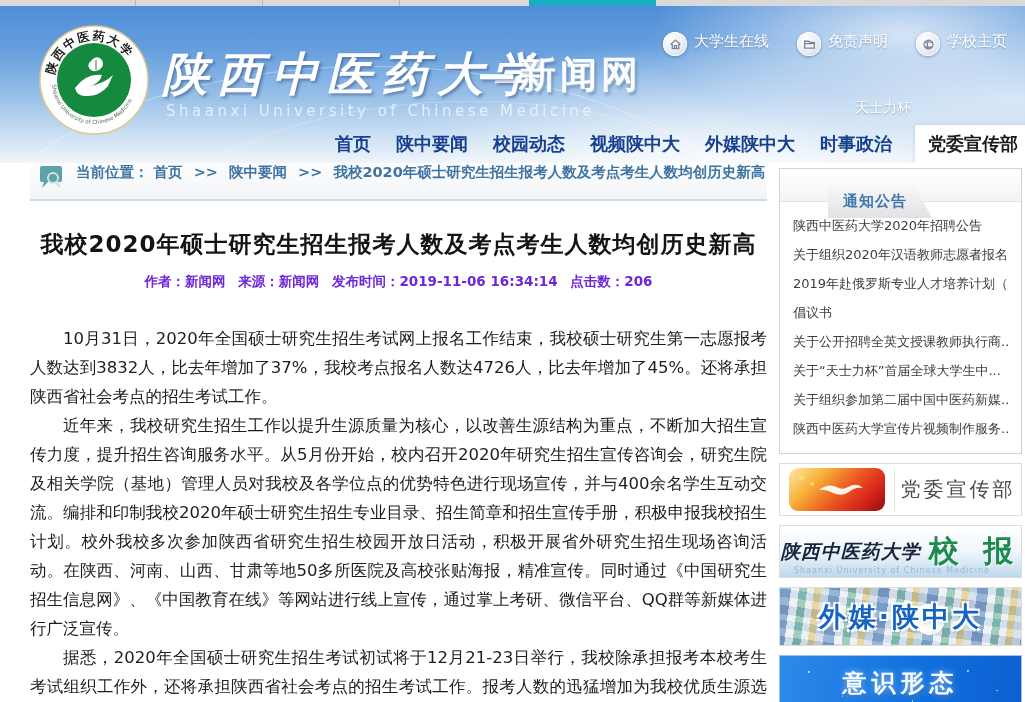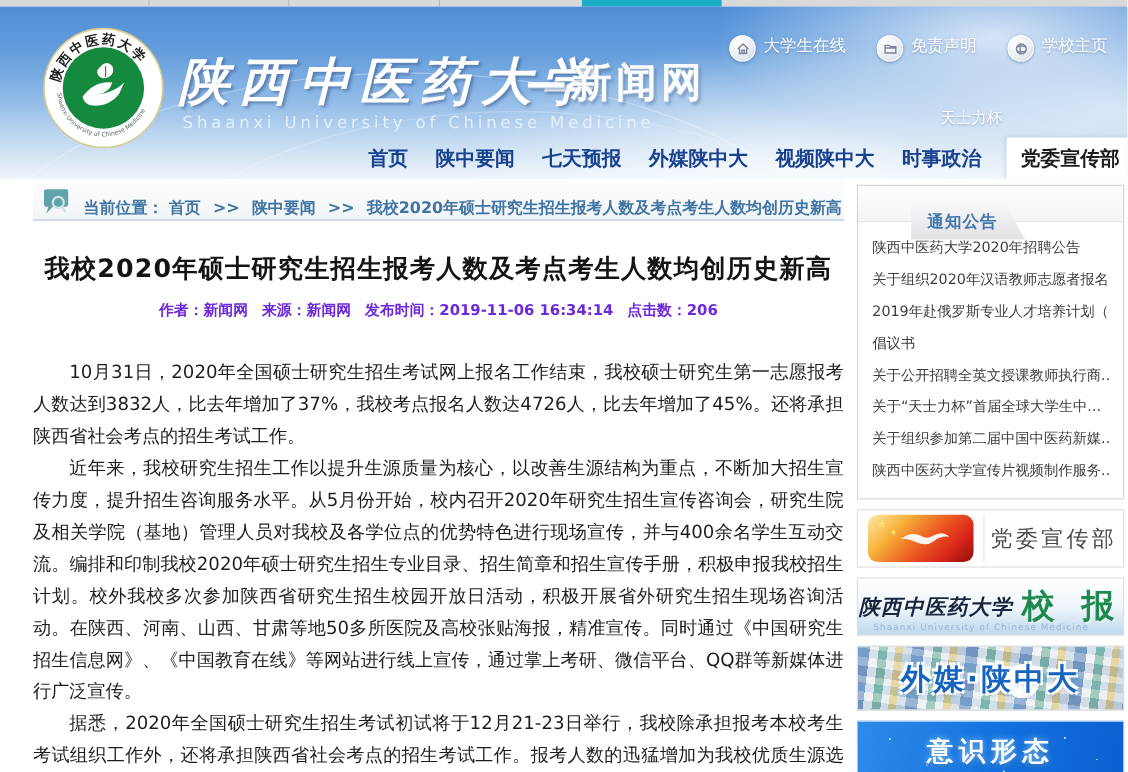--- a/index.html
+++ b/index.html
@@ -54,21 +54,21 @@
   .nav-item { display:flex; align-items:center; font-size:18px; font-weight:bold; color:#17418f;
     cursor:pointer; white-space:nowrap; padding:0 2px; }
   .nav-item.active { background:#fff; color:#1c1c1c; padding:0 13px; border-radius:2px 2px 0 0;
     box-shadow:0 0 4px rgba(120,140,170,.35); }
   
   .content { position:absolute; top:163px; left:0; width:1025px; bottom:0; background:#fff; }
   .main-col { position:absolute; left:30px; top:0; width:737px; }
   .side-col { position:absolute; left:779px; top:5px; width:243px; }
   
   .breadcrumb-bar {
-    height:38px; display:flex; align-items:flex-end; gap:10px;
+    height:38px; display:flex; align-items:flex-start; gap:10px;
     background:linear-gradient(180deg,#fdfdfe 0%,#f2f5f8 100%);
     border-bottom:2px solid #ccdbe6; padding-left:6px;
   }
   .crumb-icon { width:30px; height:30px; }
   .breadcrumb-text { font-size:14.5px; font-weight:bold; color:#3f74a3; white-space:nowrap; overflow:hidden; }
   .breadcrumb-text .crumb-link { cursor:pointer; }
   .breadcrumb-text .sep { margin:0 6px; }
   
   .article-title { margin-top:28px; text-align:center; font-size:23px; font-weight:bold; color:#141414; letter-spacing:1px; }
   .article-meta { margin-top:13px; text-align:center; font-size:13.5px; font-weight:bold; color:#6d28d9; }
@@ -197,23 +197,23 @@
       </span>
       <span>学校主页</span>
     </div>
   </div>
 
   <div class="weather-label">天士力杯</div>
 
   <nav class="main-nav">
     <div class="nav-item">首页</div>
     <div class="nav-item">陕中要闻</div>
-    <div class="nav-item">七天预报</div>
+    <div class="nav-item">校园动态</div>
+    <div class="nav-item">视频陕中大</div>
     <div class="nav-item">外媒陕中大</div>
-    <div class="nav-item">视频陕中大</div>
     <div class="nav-item">时事政治</div>
     <div class="nav-item active">党委宣传部</div>
   </nav>
 </div>
 
 <div class="content">
 
   <div class="main-col">
     <div class="breadcrumb-bar">
       <svg class="crumb-icon" viewBox="0 0 30 30">

